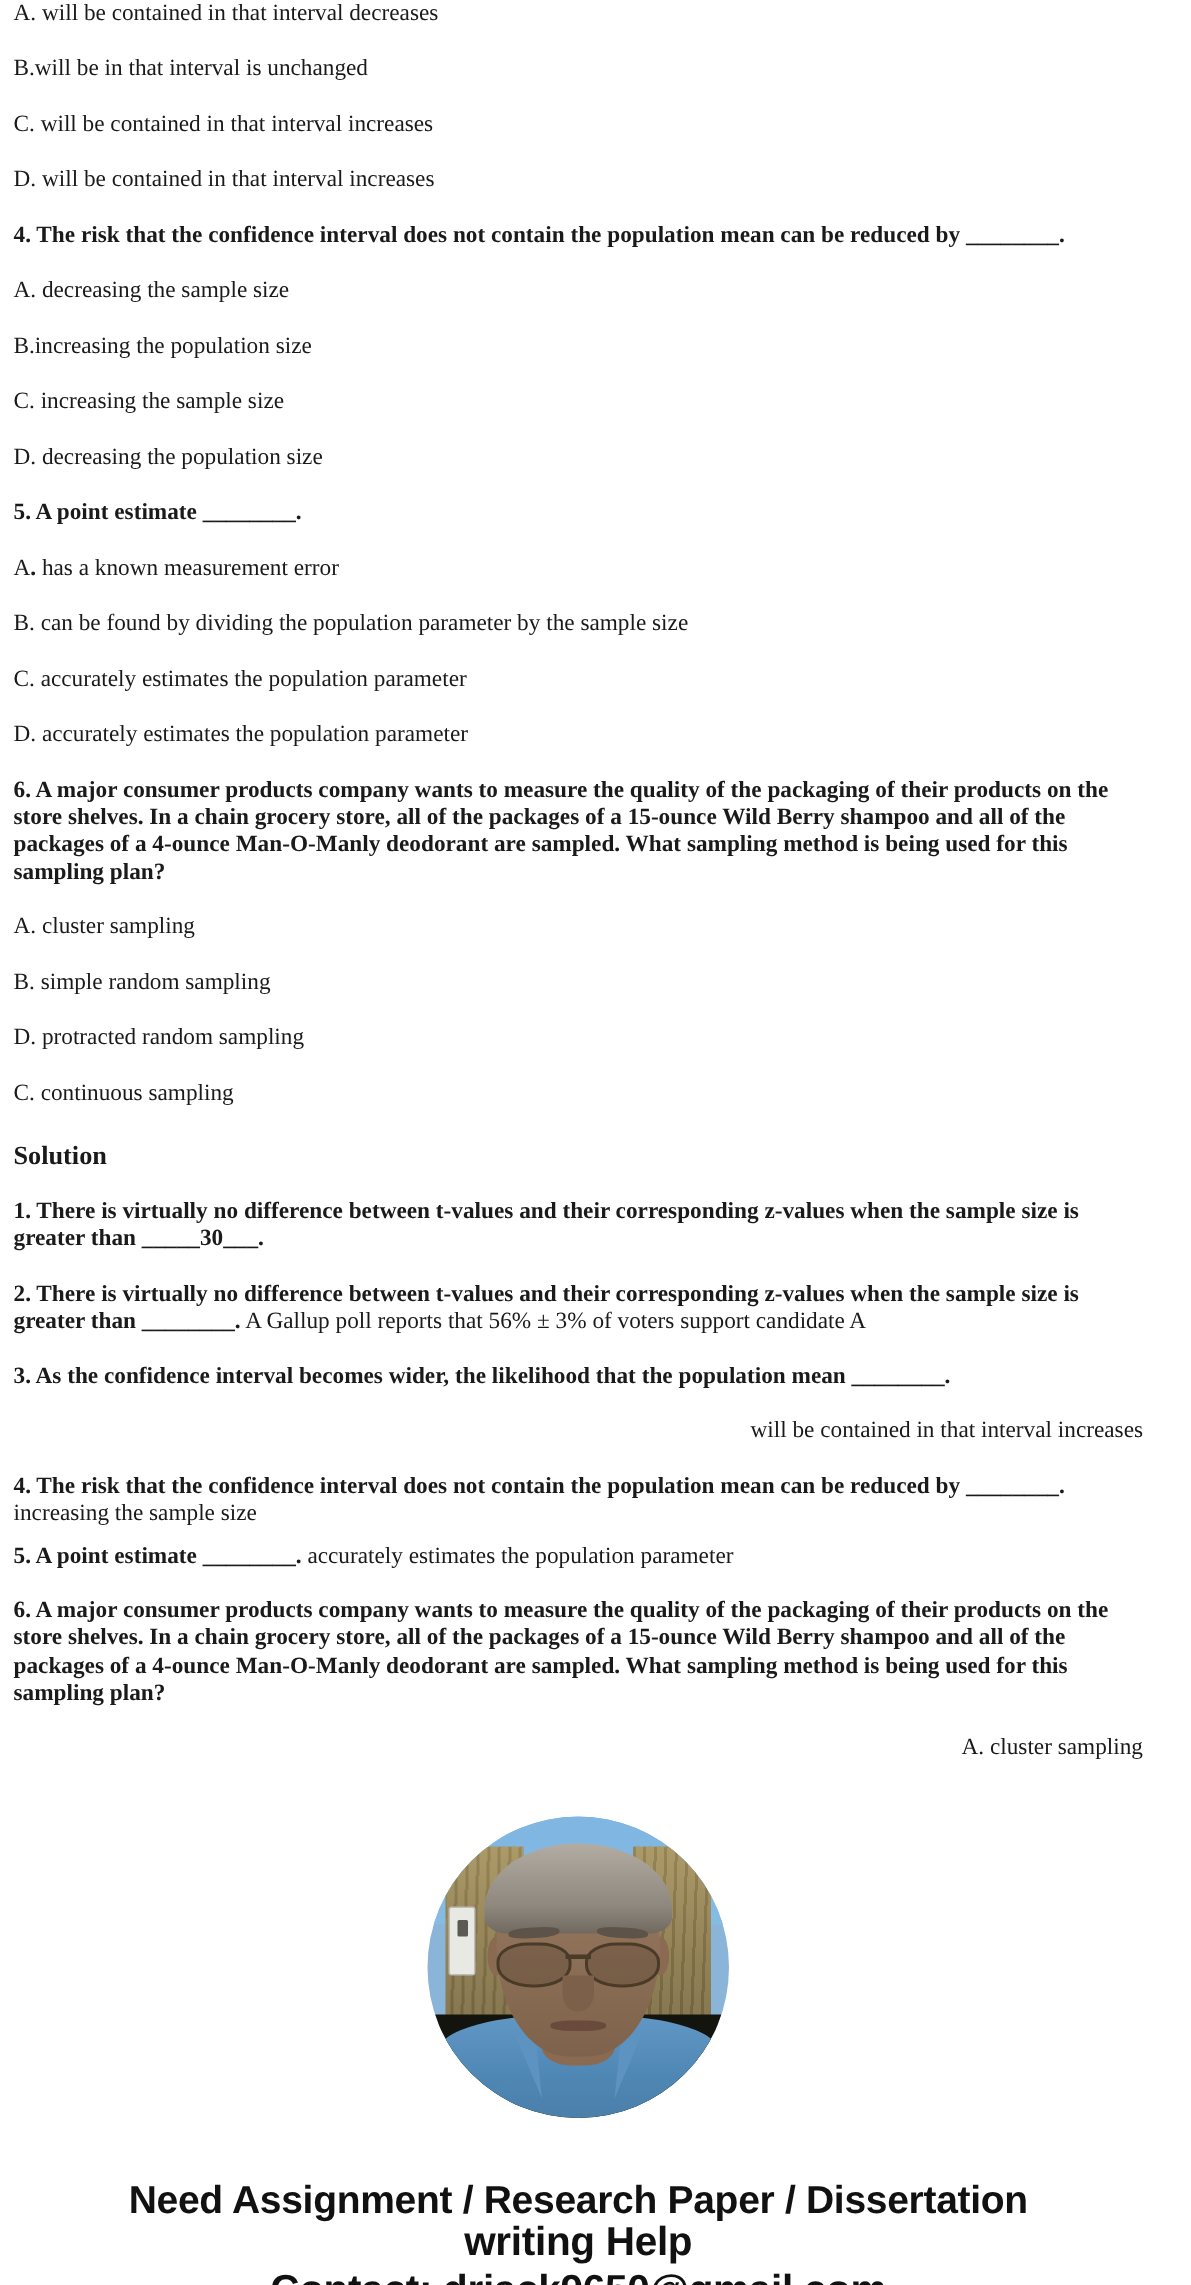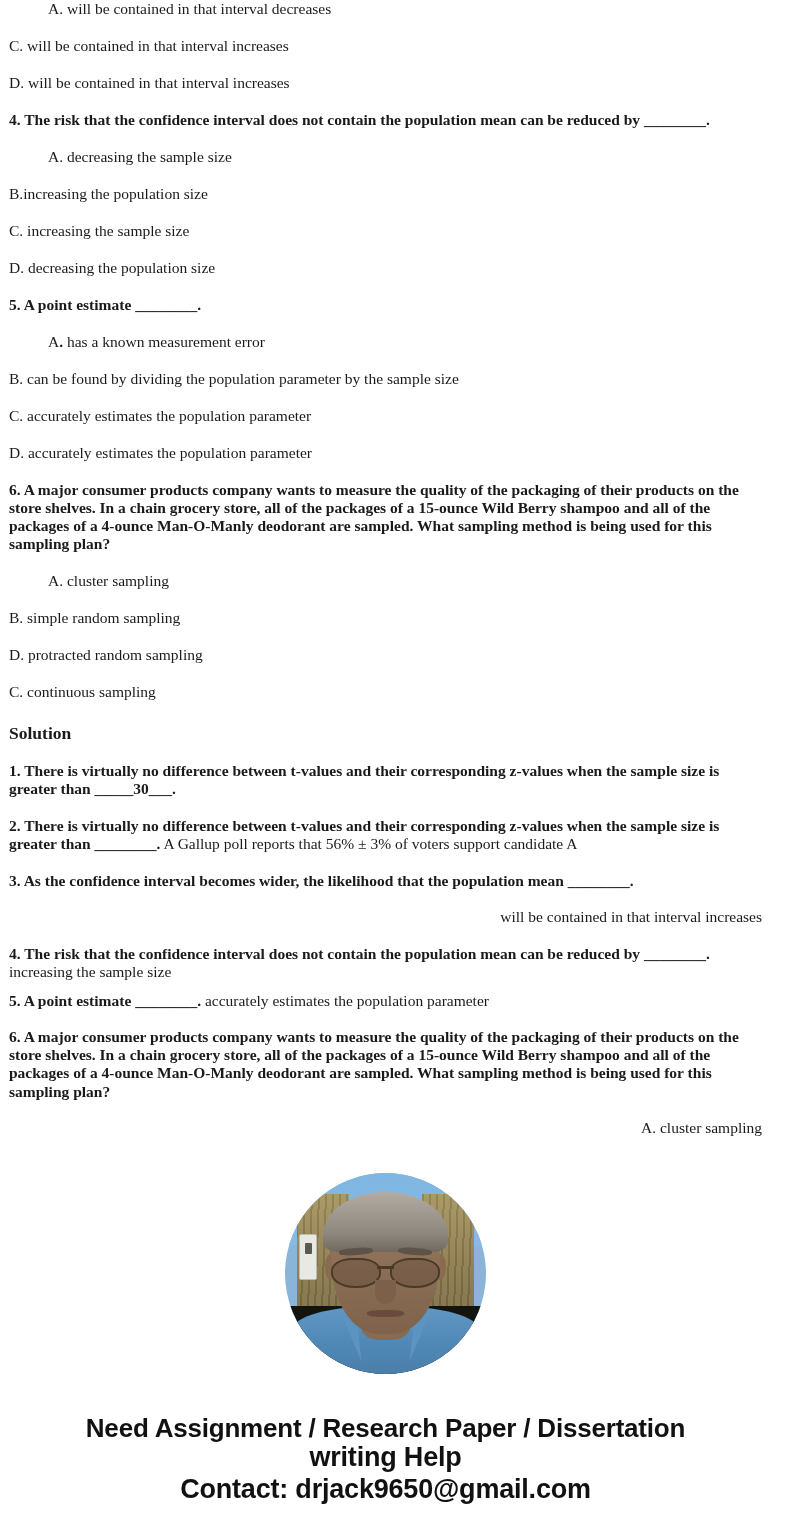--- a/index.html
+++ b/index.html
@@ -31,21 +31,21 @@
     font-weight: 400;
   }
   .q {
     font-size: 15.5px;
     line-height: 1.17;
     margin: 0 0 18.5px 0;
     font-weight: 700;
   }
   .q.multi { line-height: 1.17; margin-bottom: 18px; }
 
-  .opt:first-child { margin-top: 0; margin-left: 39px; }
+  .opt:first-child { margin-top: 0; }
 
   
   .blank { font-weight: 700; letter-spacing: 0px; }
 
   
   .solution-heading {
     font-size: 17.5px;
     font-weight: 700;
     margin: 22px 0 19px 0;
     line-height: 1.15;
@@ -209,20 +209,21 @@
     margin-top: 2px;
   }
 </style>
 </head>
 <body>
 
 <div class="page">
 
   <div>
     <p class="opt">A. will be contained in that interval decreases</p>
+    <p class="opt">B.will be in that interval is unchanged</p>
     <p class="opt">C. will be contained in that interval increases</p>
     <p class="opt">D. will be contained in that interval increases</p>
   </div>
 
   <p class="q"><span>4.</span> <span>The risk that the confidence interval does not contain the population mean can be reduced by </span><span class="blank">________</span><span>.</span></p>
   <div>
     <p class="opt">A. decreasing the sample size</p>
     <p class="opt">B.increasing the population size</p>
     <p class="opt">C. increasing the sample size</p>
     <p class="opt">D. decreasing the population size</p>

